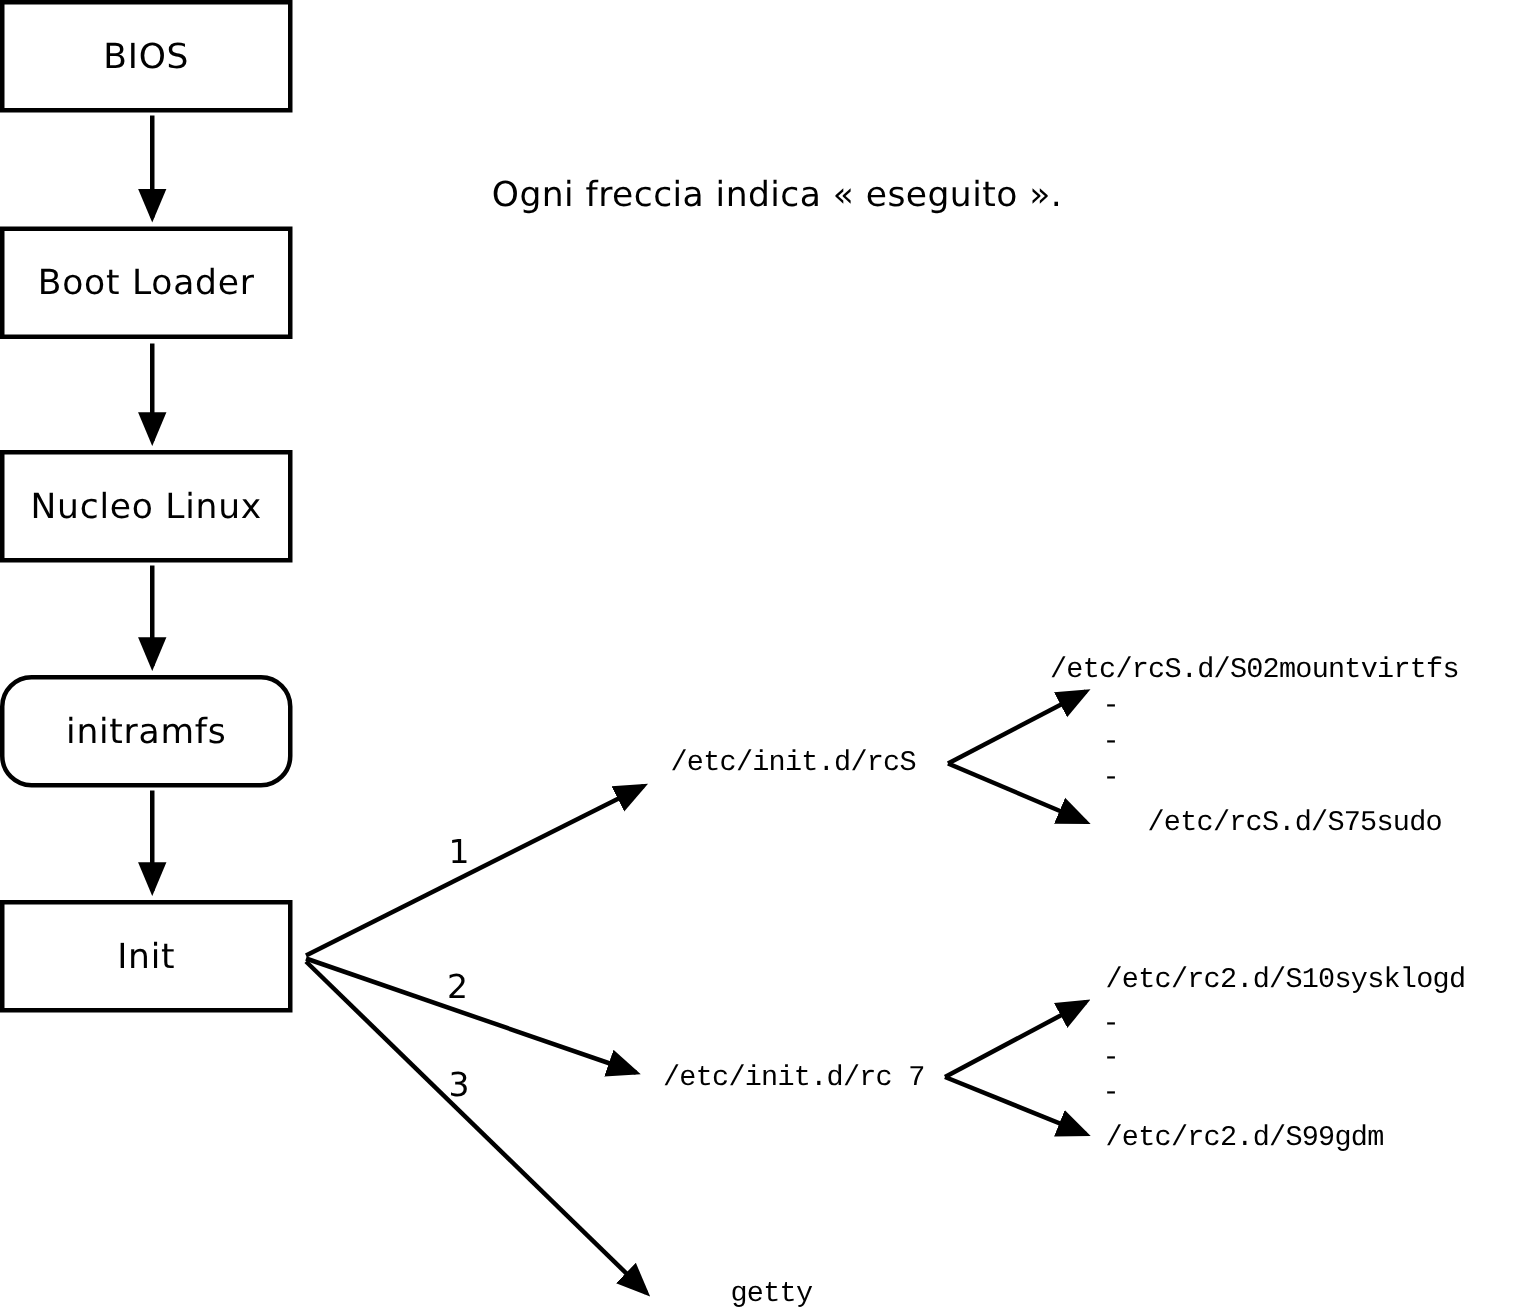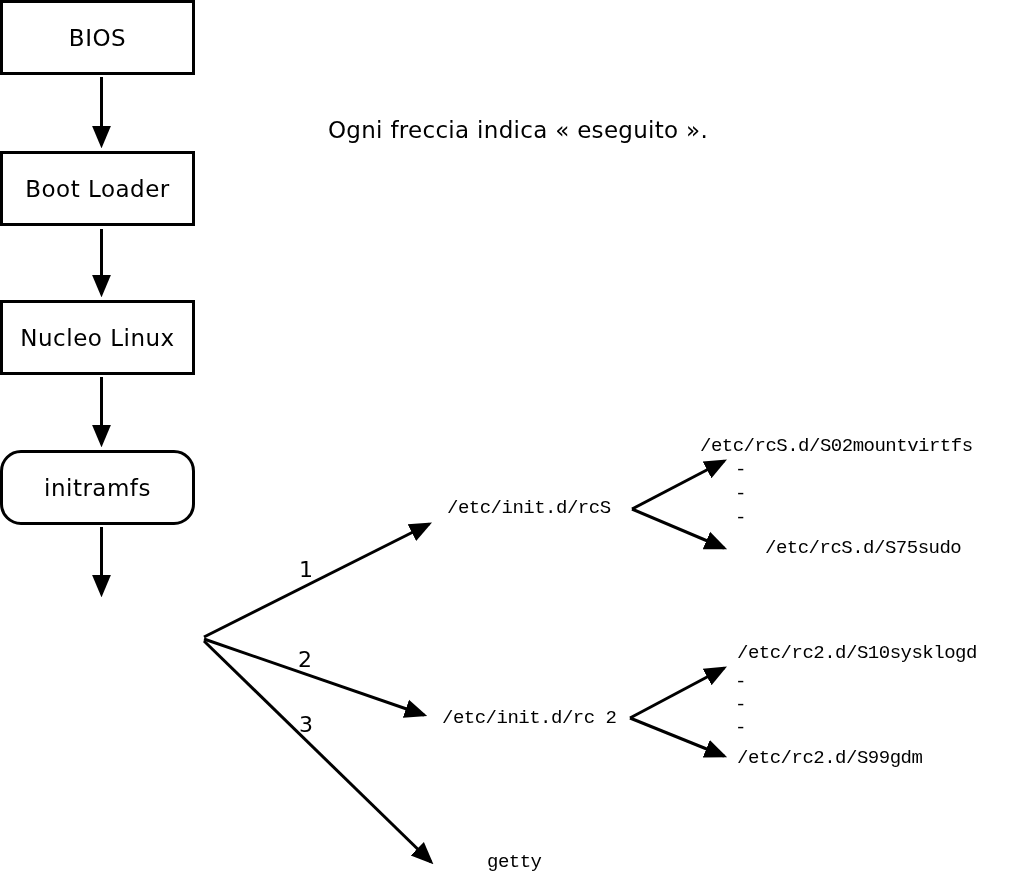--- a/index.html
+++ b/index.html
@@ -92,33 +92,36 @@
   </div>
   <div class="node-box" style="top:151px;">
     <span>Boot Loader</span>
   </div>
   <div class="node-box" style="top:300px;">
     <span>Nucleo Linux</span>
   </div>
   <div class="node-box" style="top:450px;border-radius:21px;">
     <span>initramfs</span>
   </div>
+  <div class="node-box" style="top:600px;">
+    <span>Init</span>
+  </div>
 
   <div class="num-label" style="left:306px; top:569px;">1</div>
   <div class="num-label" style="left:305px; top:659px;">2</div>
   <div class="num-label" style="left:306px; top:724px;">3</div>
 
   <div class="mono" style="left:447px; top:496px;">/etc/init.d/rcS</div>
   <div class="mono" style="left:700px; top:434px;">/etc/rcS.d/S02mountvirtfs</div>
   <div class="mono" style="left:735px; top:458px;">-</div>
   <div class="mono" style="left:735px; top:482px;">-</div>
   <div class="mono" style="left:735px; top:506px;">-</div>
   <div class="mono" style="left:749px; top:536px;margin-left:16px;">/etc/rcS.d/S75sudo</div>
 
-  <div class="mono" style="left:442px; top:706px;">/etc/init.d/rc 2</div>
+  <div class="mono" style="left:442px; top:706px;">/etc/init.d/rc 7</div>
   <div class="mono" style="left:737px; top:641px;">/etc/rc2.d/S10sysklogd</div>
   <div class="mono" style="left:735px; top:670px;">-</div>
   <div class="mono" style="left:735px; top:693px;">-</div>
   <div class="mono" style="left:735px; top:716px;">-</div>
   <div class="mono" style="left:737px; top:746px;">/etc/rc2.d/S99gdm</div>
 
   <div class="mono" style="left:447px; top:850px;margin-left:40px;">getty</div>
 
 </div>
 

